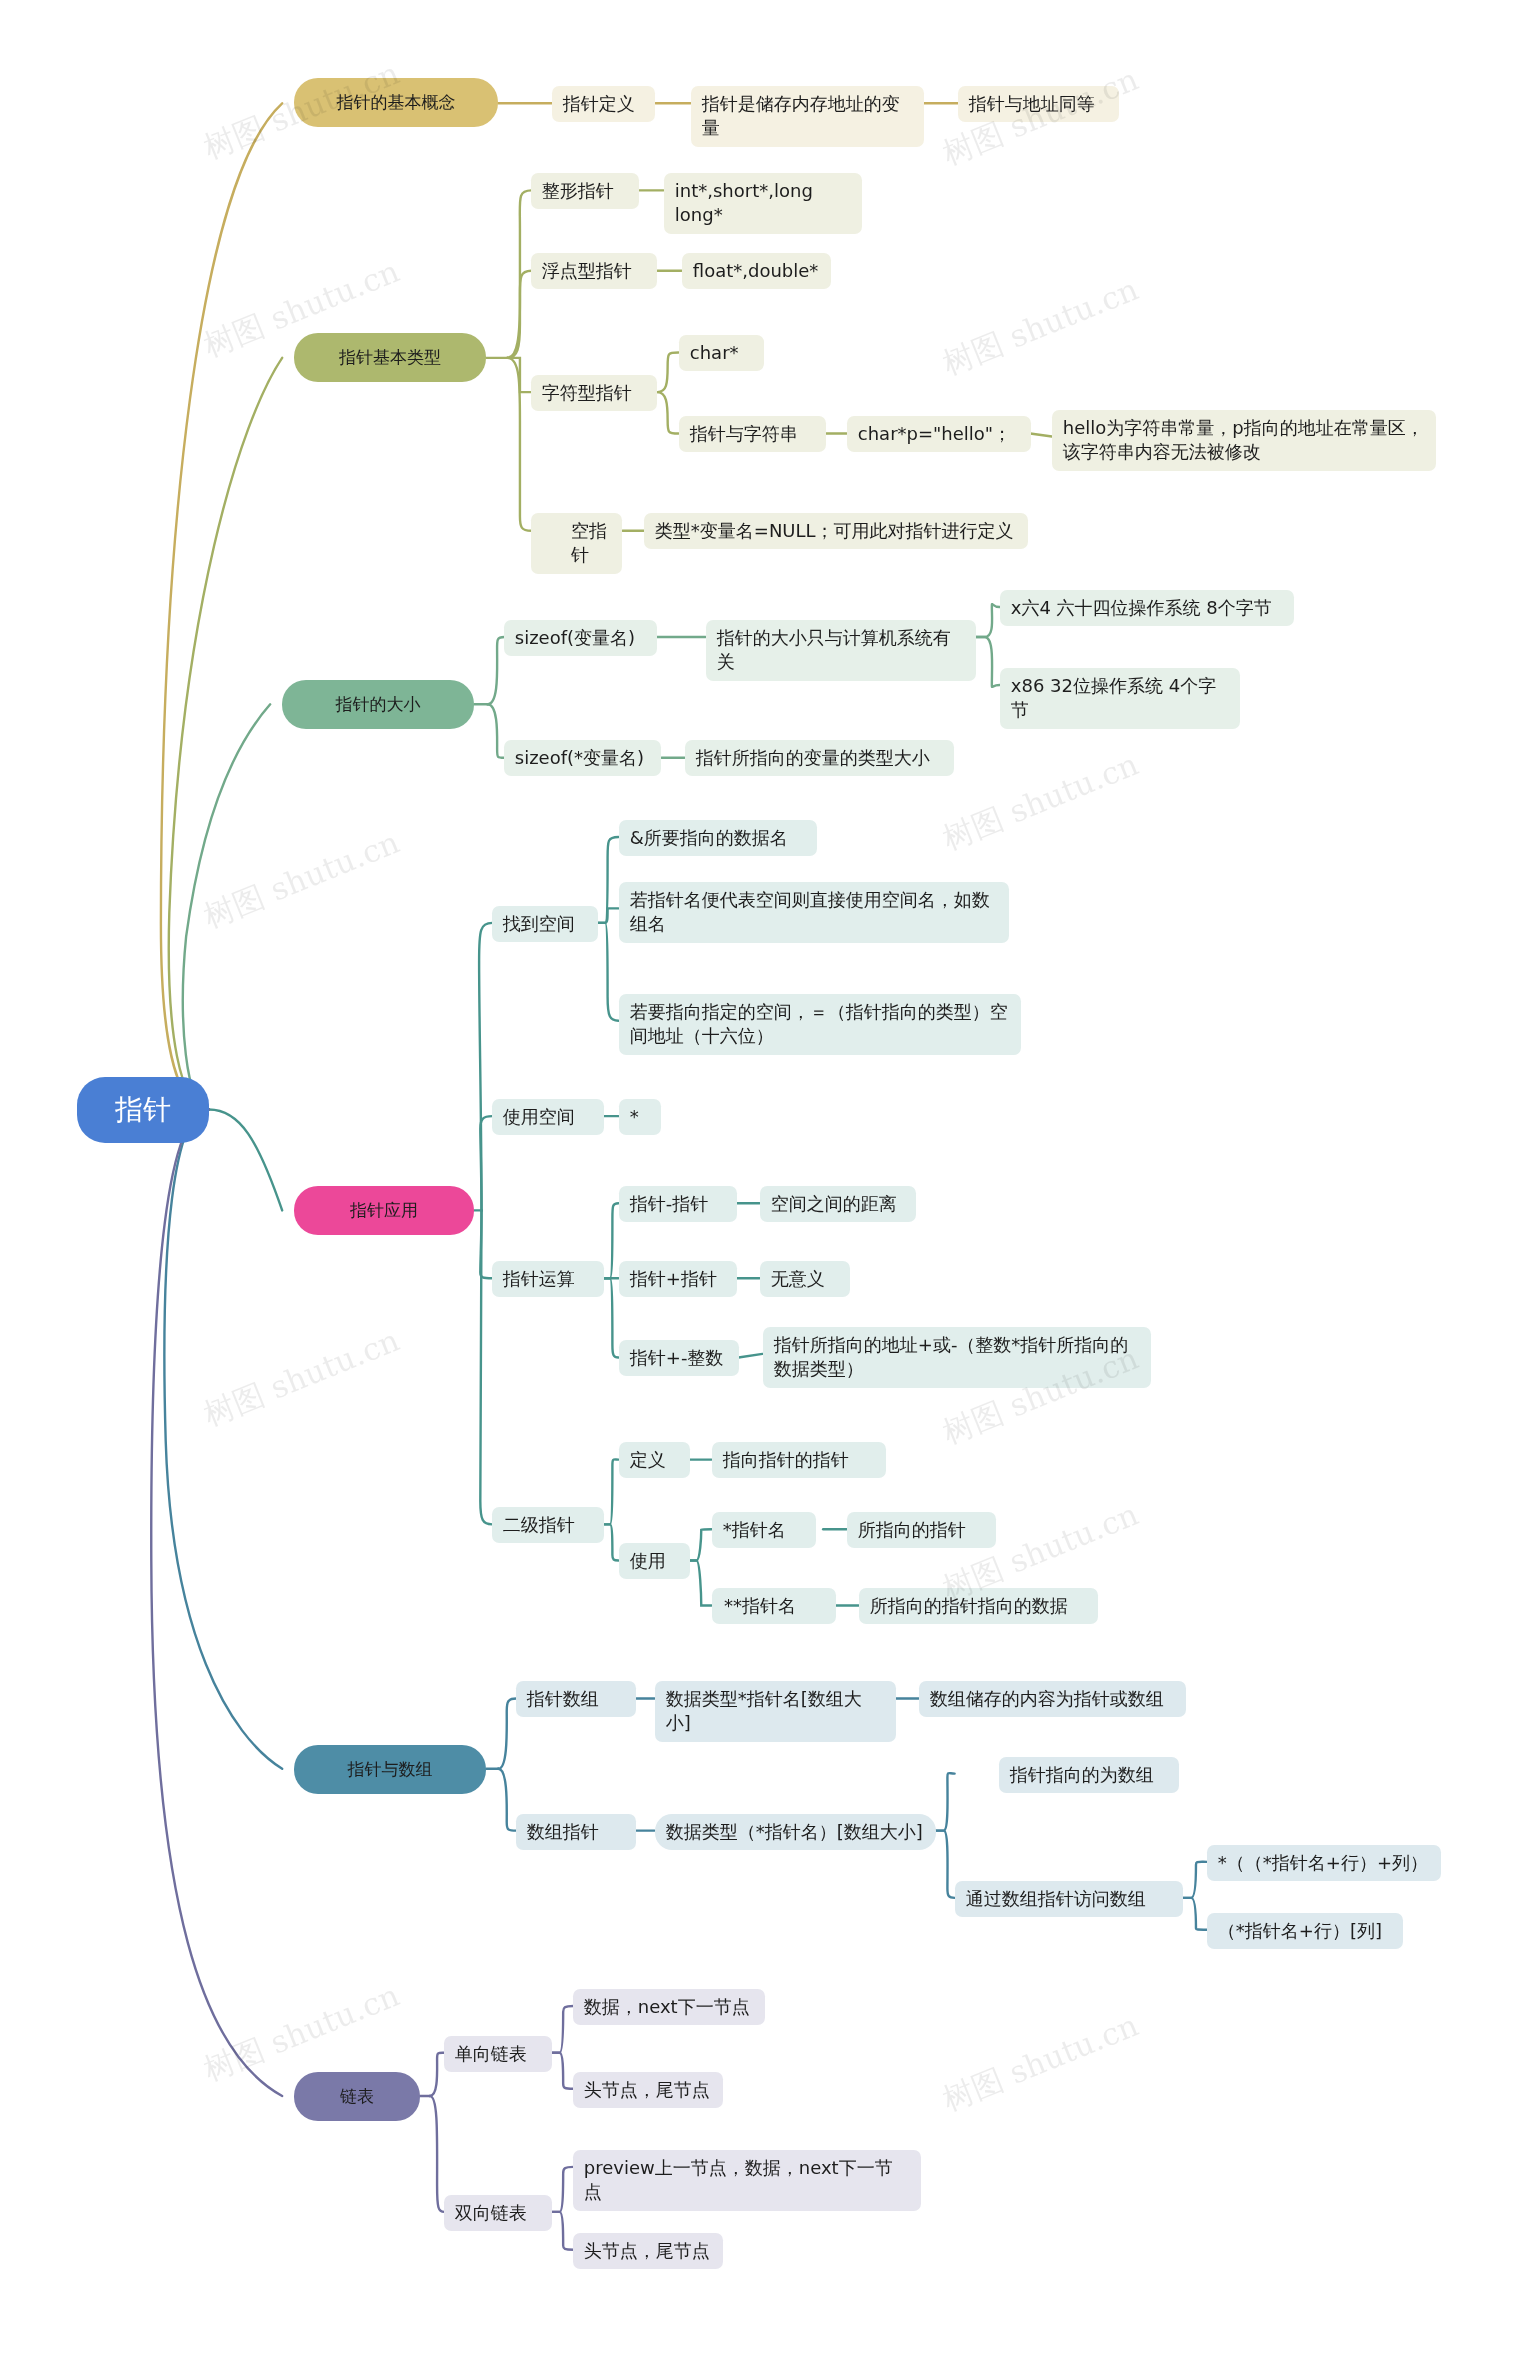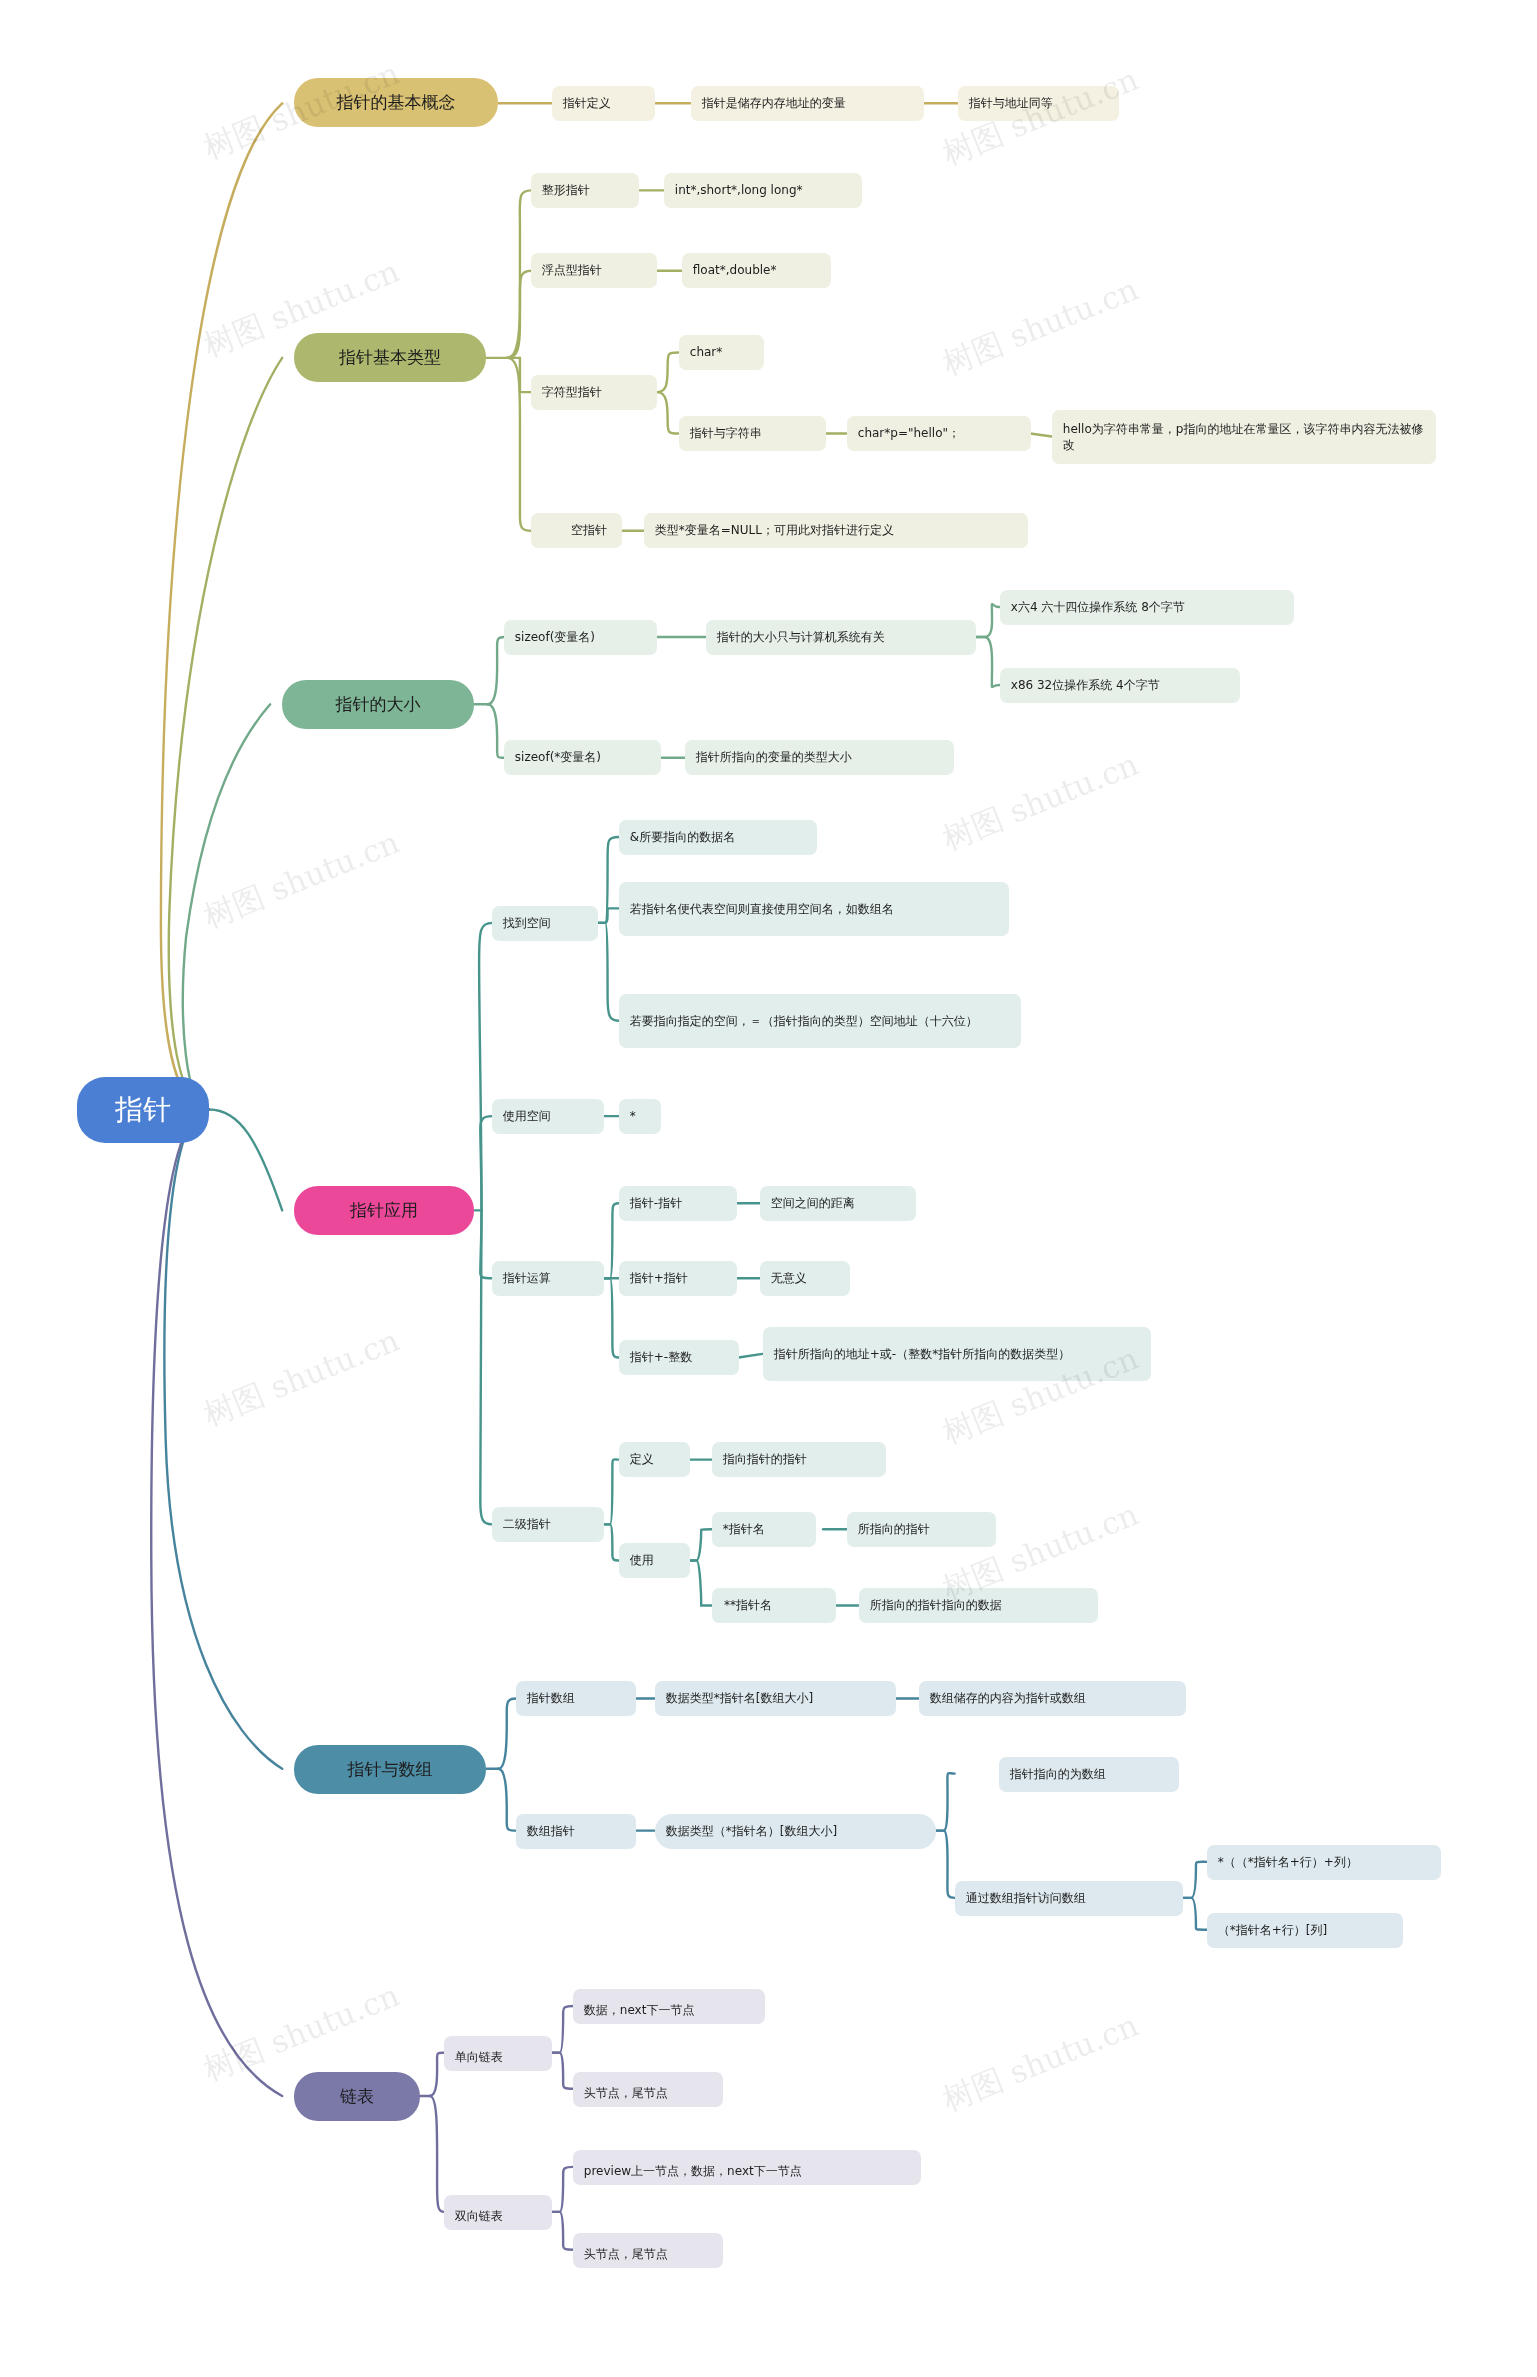--- a/index.html
+++ b/index.html
@@ -18,21 +18,21 @@
   
   .l1{border-radius:24px;color:#1d1d1d;font-size:17px;justify-content:center;text-align:center;}
   .l1.gold{background:#d9c173;}
   .l1.olive{background:#adb86e;}
   .l1.green{background:#7eb596;}
   .l1.teal{background:#ec4899;}
   .l1.blue{background:#4e8da6;}
   .l1.purple{background:#7a79a8;}
 
   
-  .lf{font-size:12px;color:#1d1d1d;border-radius:7.2px;}
+  .lf{font-size:18px;color:#1d1d1d;border-radius:7.2px;}
   .lf.gold{background:#f5f1e2;}
   .lf.olive{background:#eff0e2;}
   .lf.green{background:#e6f0e9;}
   .lf.teal{background:#e1eeec;}
   .lf.blue{background:#dde9ee;}
   .lf.purple{background:#e6e5ee;align-items:flex-end;}
 
   .wm{position:absolute;color:#000;opacity:.07;font-size:31px;
       font-family:"DejaVu Serif","Liberation Serif",serif;
       transform:rotate(-22deg);white-space:nowrap;user-select:none;}

